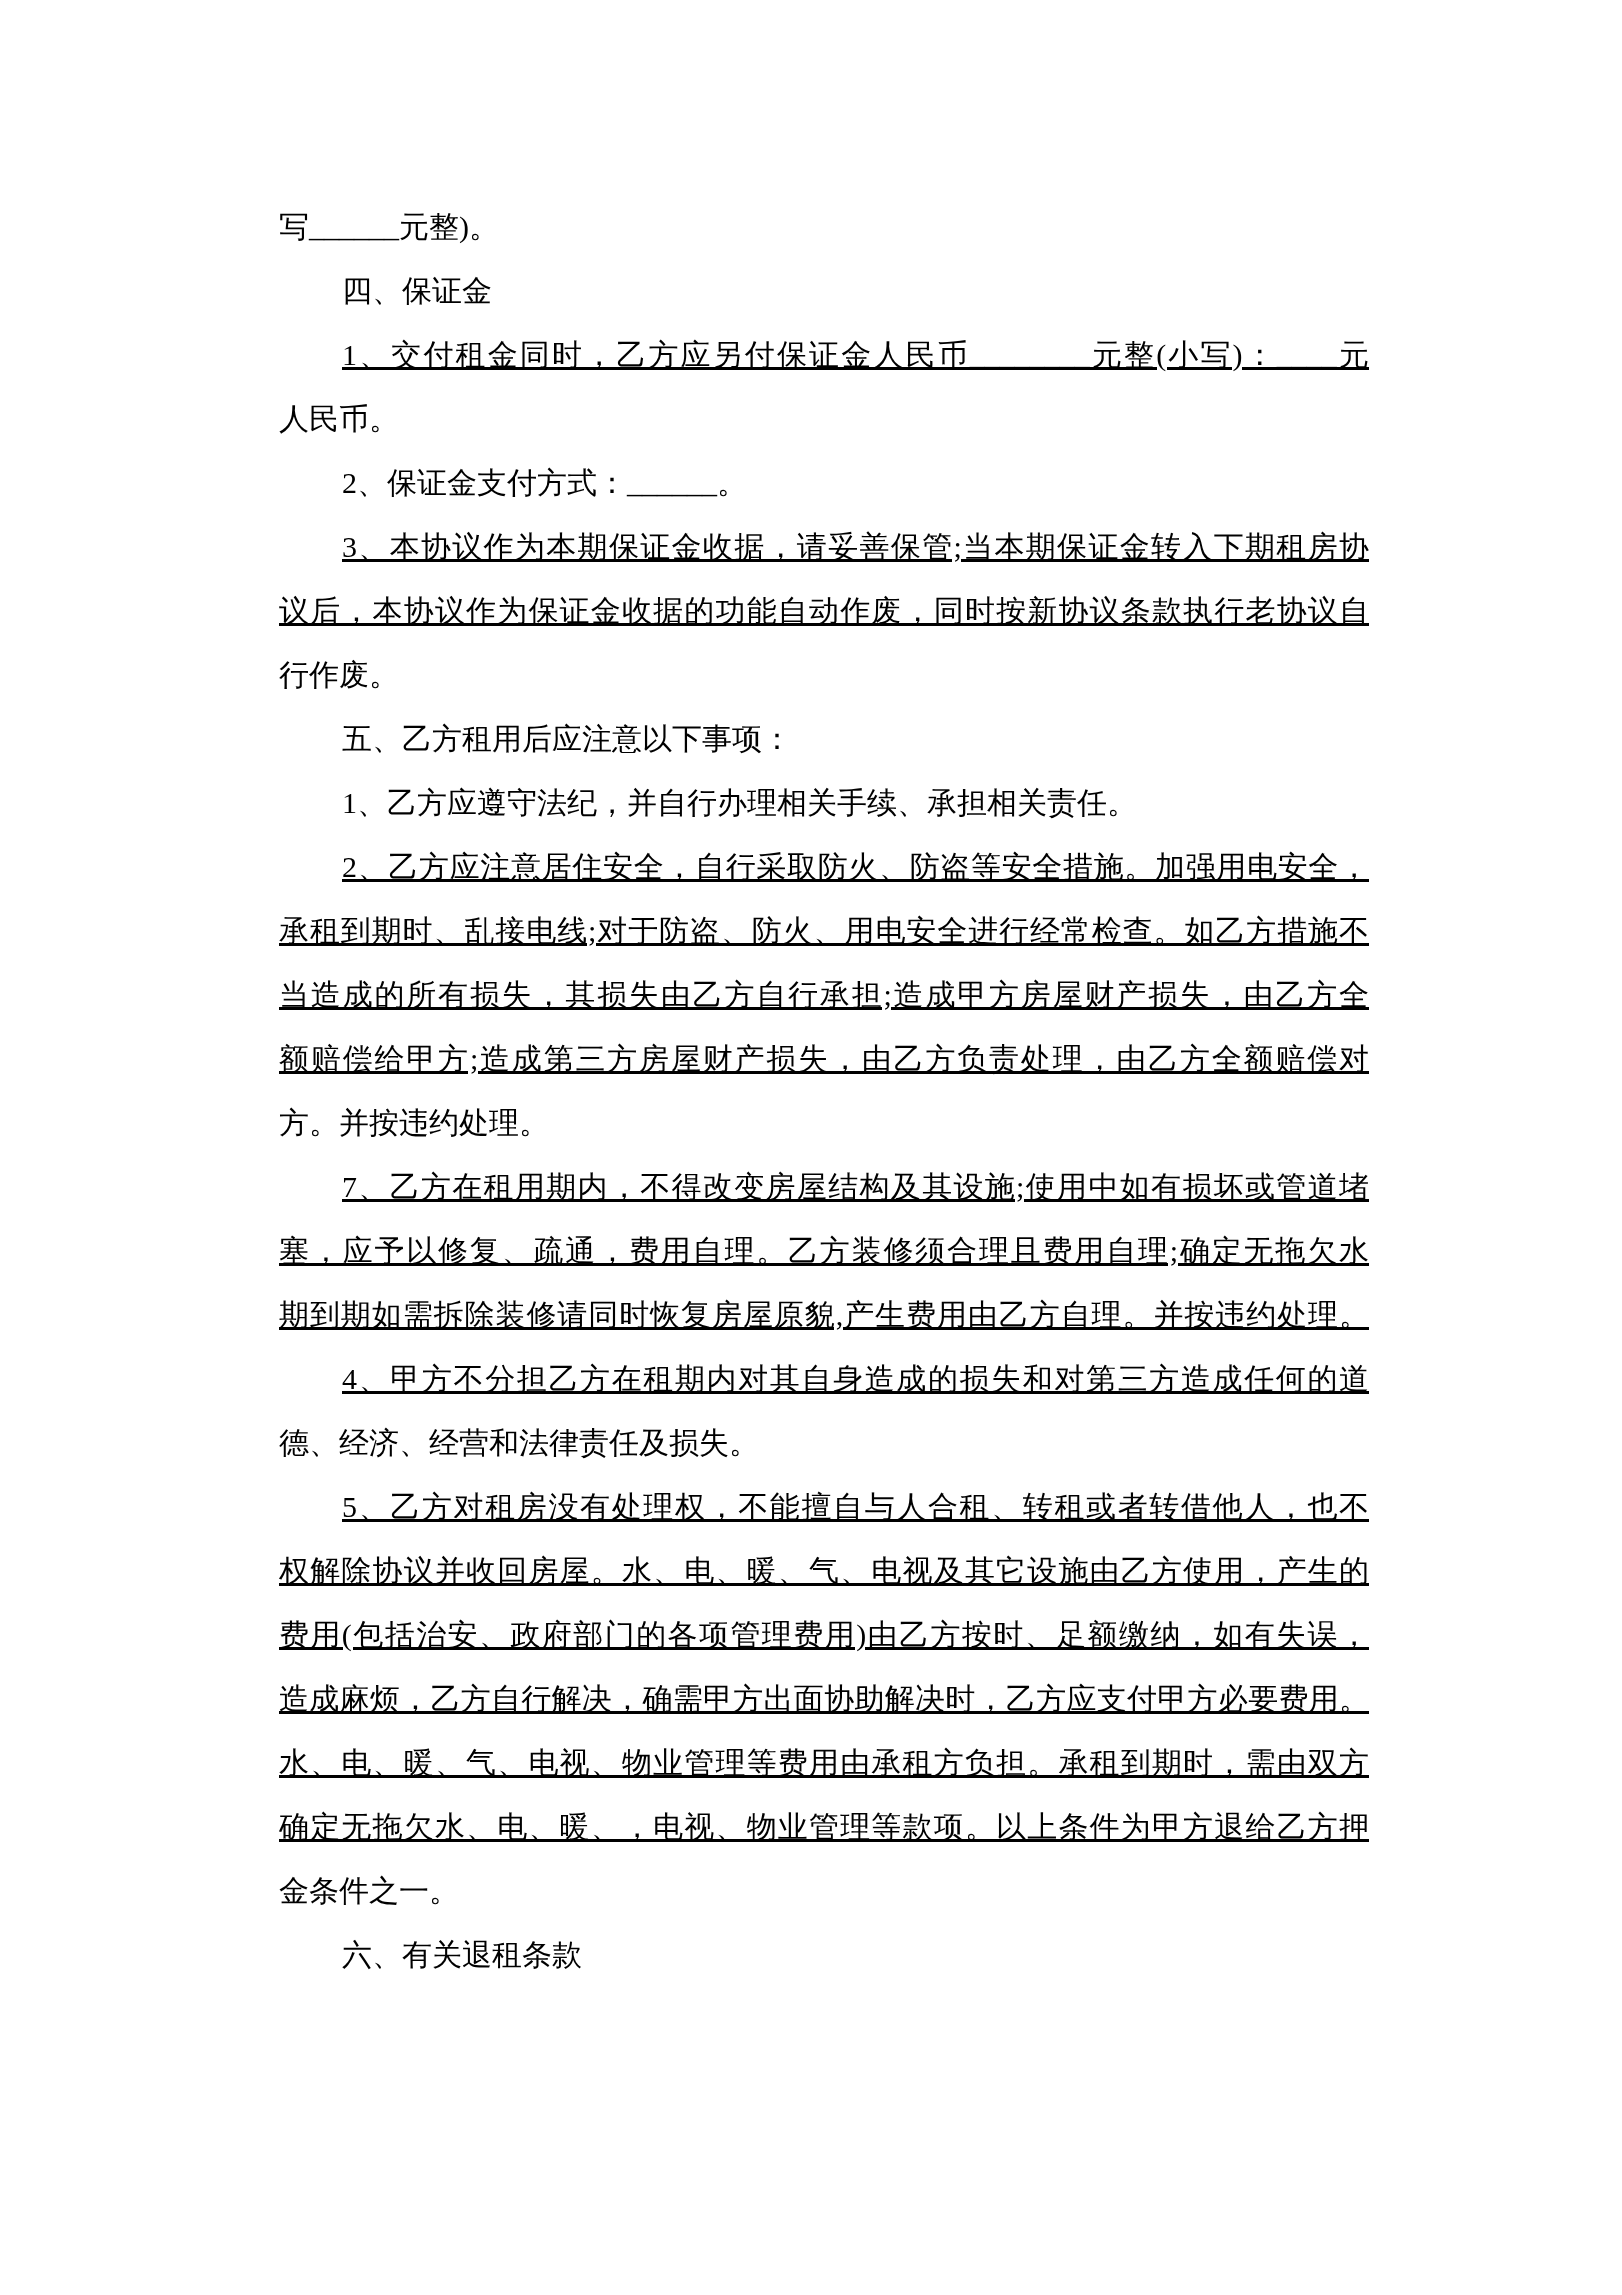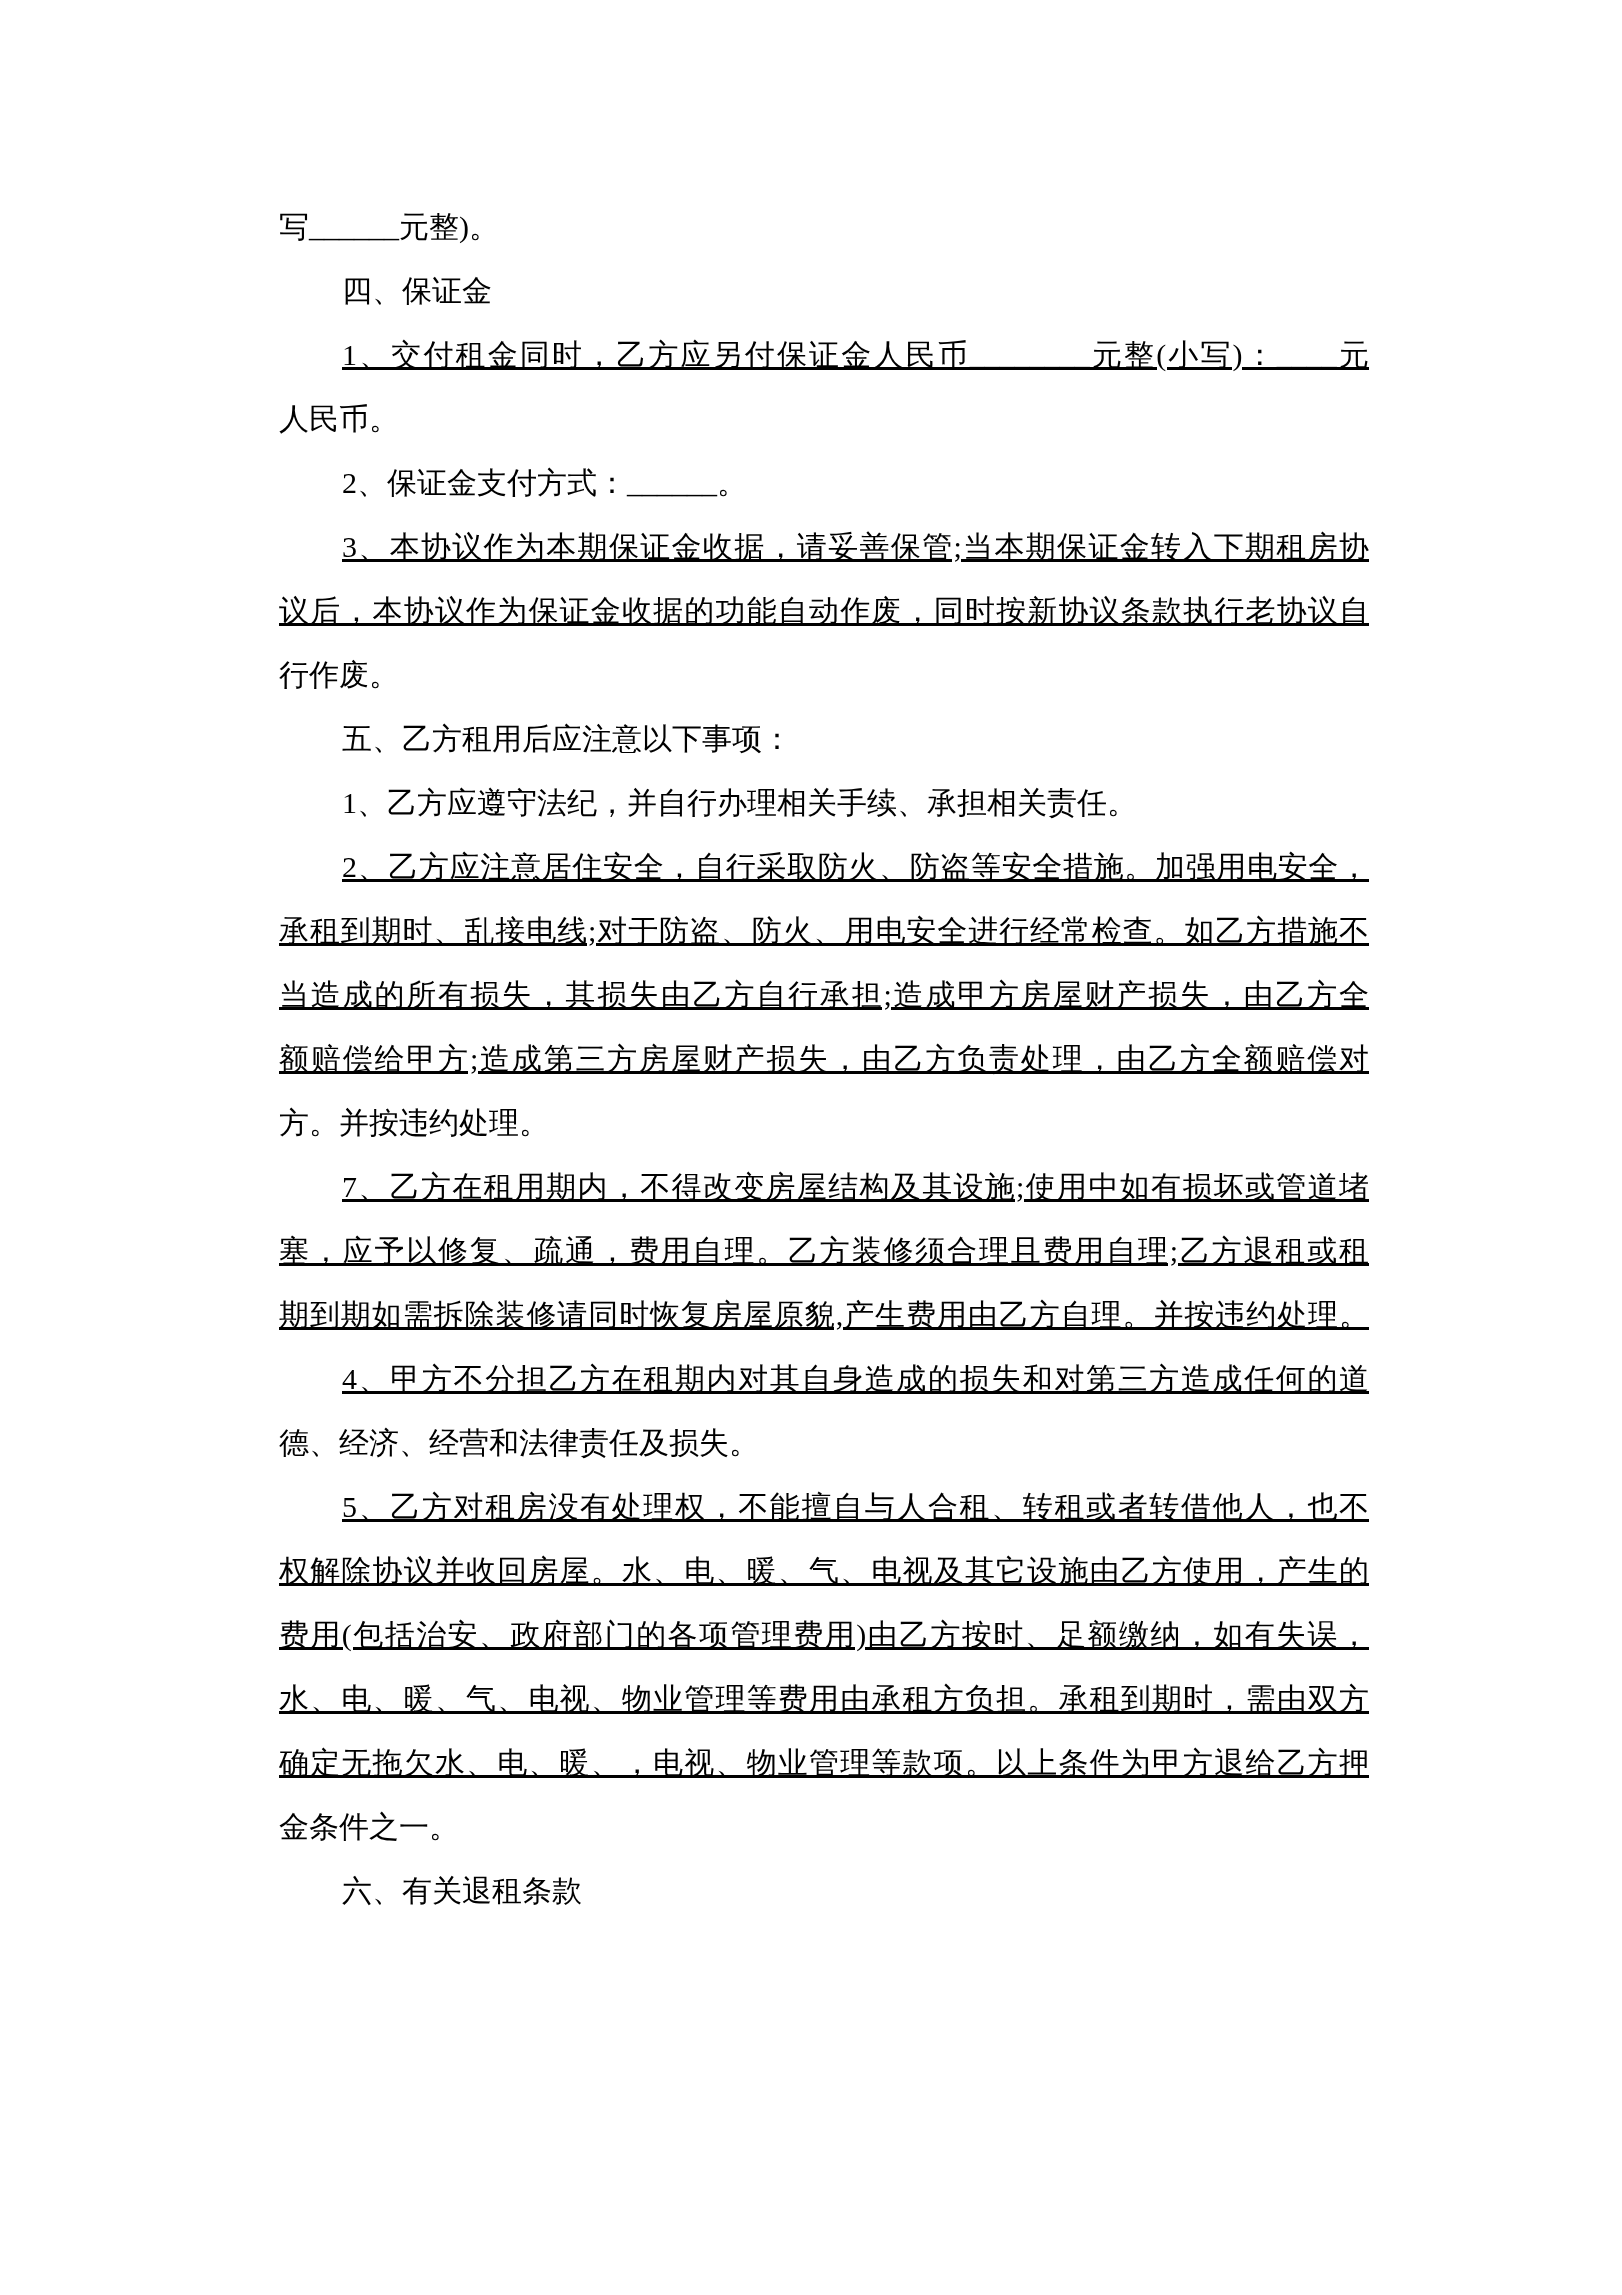--- a/index.html
+++ b/index.html
@@ -57,26 +57,27 @@
       <div class="t-line justify" style="">议后，本协议作为保证金收据的功能自动作废，同时按新协议条款执行老协议自</div>
       <div class="t-line" style="">行作废。</div>
       <div class="t-line indent" style="">五、乙方租用后应注意以下事项：</div>
       <div class="t-line indent" style="">1、乙方应遵守法纪，并自行办理相关手续、承担相关责任。</div>
       <div class="t-line indent justify" style="">2、乙方应注意居住安全，自行采取防火、防盗等安全措施。加强用电安全，</div>
       <div class="t-line justify" style="">承租到期时、乱接电线;对于防盗、防火、用电安全进行经常检查。如乙方措施不</div>
       <div class="t-line justify" style="">当造成的所有损失，其损失由乙方自行承担;造成甲方房屋财产损失，由乙方全</div>
       <div class="t-line justify" style="">额赔偿给甲方;造成第三方房屋财产损失，由乙方负责处理，由乙方全额赔偿对</div>
       <div class="t-line" style="">方。并按违约处理。</div>
       <div class="t-line indent justify" style="">7、乙方在租用期内，不得改变房屋结构及其设施;使用中如有损坏或管道堵</div>
-      <div class="t-line justify" style="">塞，应予以修复、疏通，费用自理。乙方装修须合理且费用自理;乙方退租或租</div>
+      <div class="t-line justify" style="">塞，应予以修复、疏通，费用自理。乙方装修须合理且费用自理;确定无拖欠水</div>
       <div class="t-line justify" style="">期到期如需拆除装修请同时恢复房屋原貌,产生费用由乙方自理。并按违约处理。</div>
       <div class="t-line indent justify" style="">4、甲方不分担乙方在租期内对其自身造成的损失和对第三方造成任何的道</div>
       <div class="t-line" style="">德、经济、经营和法律责任及损失。</div>
       <div class="t-line indent justify" style="">5、乙方对租房没有处理权，不能擅自与人合租、转租或者转借他人，也不</div>
       <div class="t-line justify" style="">权解除协议并收回房屋。水、电、暖、气、电视及其它设施由乙方使用，产生的</div>
       <div class="t-line justify" style="">费用(包括治安、政府部门的各项管理费用)由乙方按时、足额缴纳，如有失误，</div>
+      <div class="t-line justify" style="">造成麻烦，乙方自行解决，确需甲方出面协助解决时，乙方应支付甲方必要费用。</div>
       <div class="t-line justify" style="">水、电、暖、气、电视、物业管理等费用由承租方负担。承租到期时，需由双方</div>
       <div class="t-line justify" style="">确定无拖欠水、电、暖、，电视、物业管理等款项。以上条件为甲方退给乙方押</div>
       <div class="t-line" style="">金条件之一。</div>
       <div class="t-line indent" style="">六、有关退租条款</div>
     </div>
 </div>
 
 
 </body></html>

